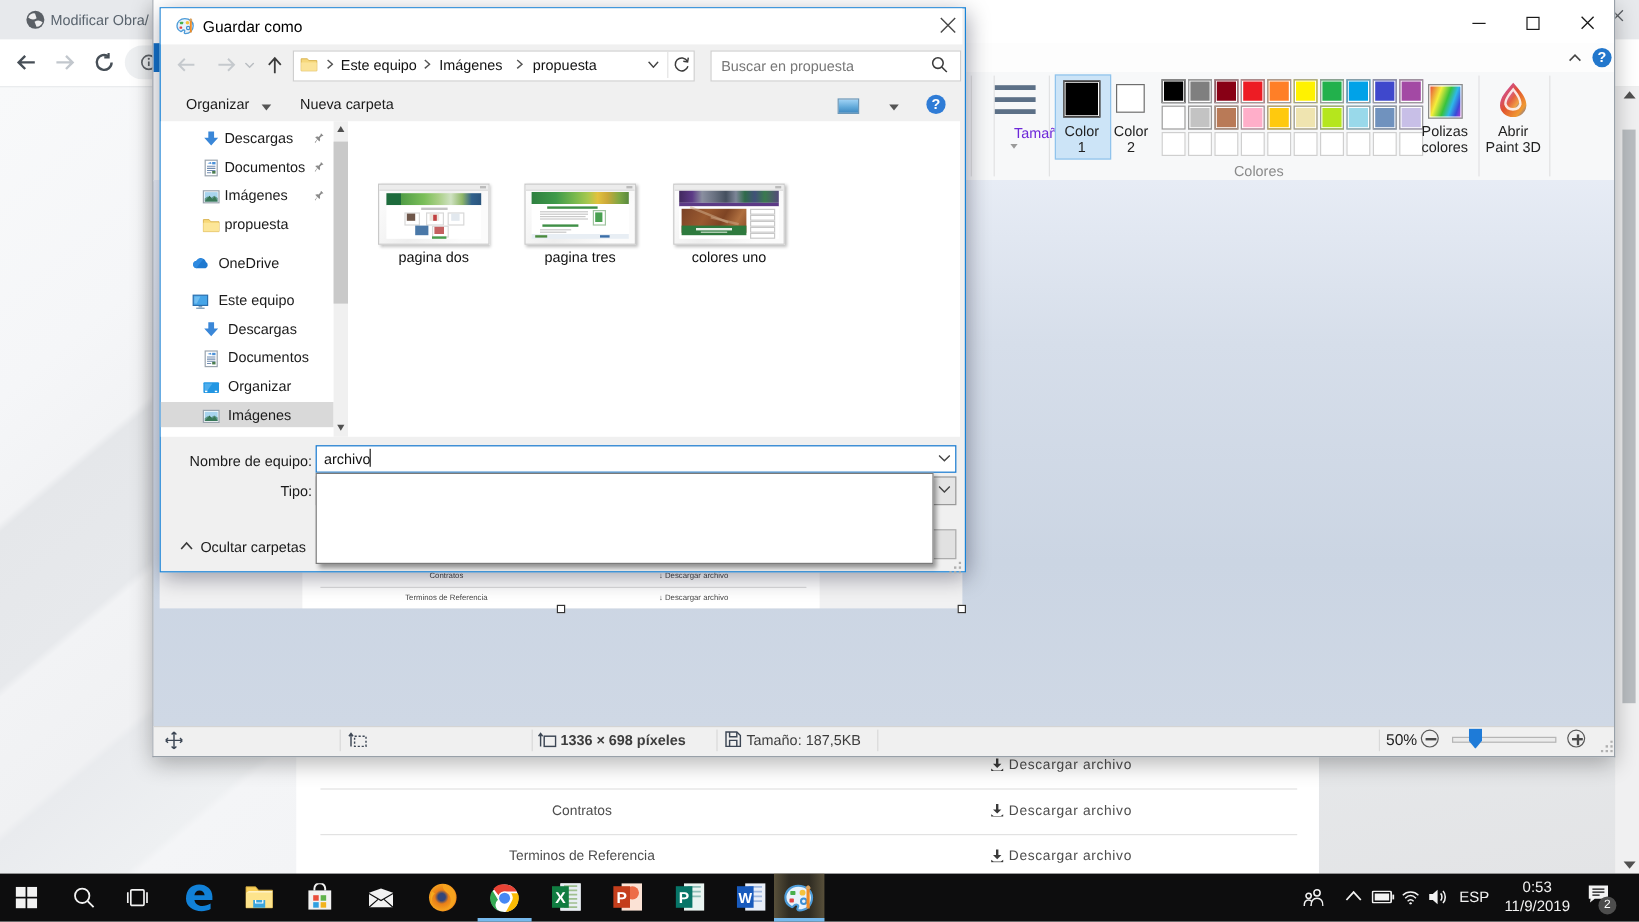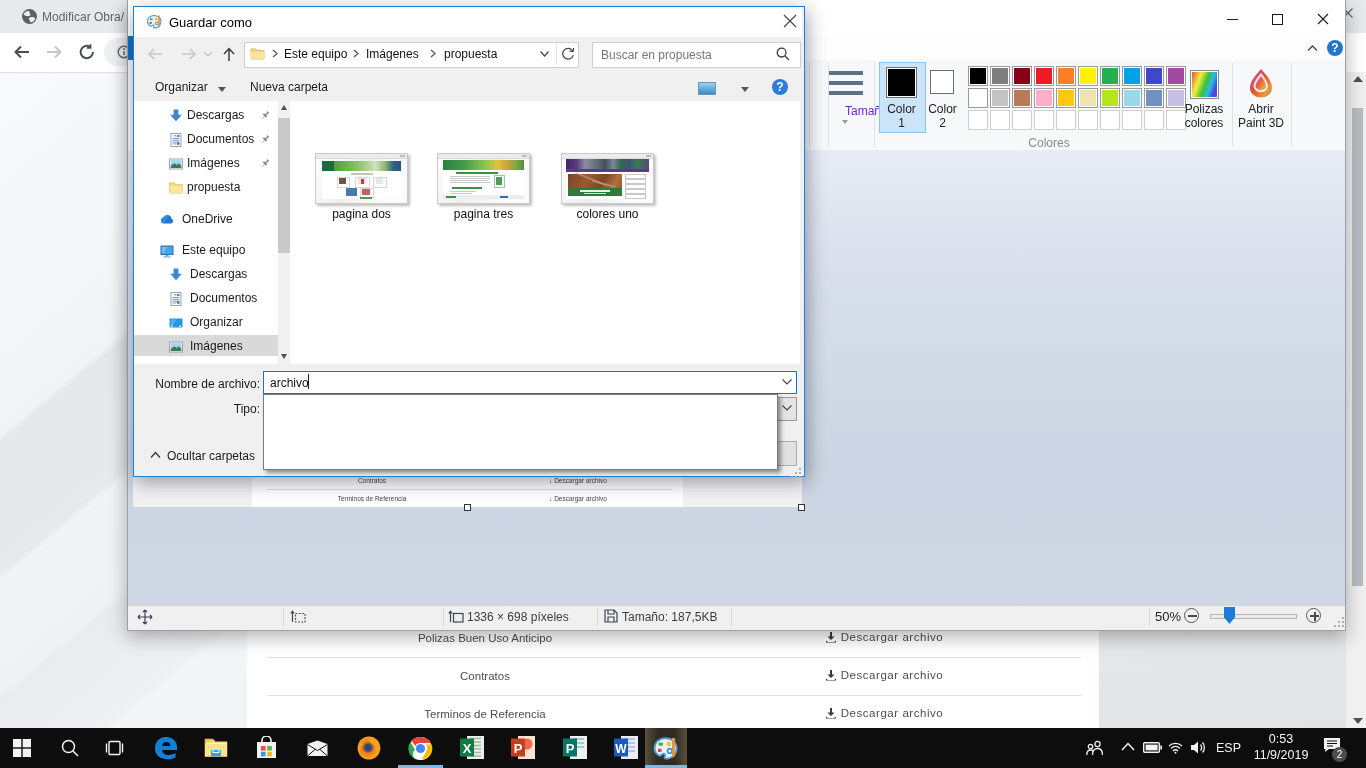--- a/index.html
+++ b/index.html
@@ -44,21 +44,20 @@
         <circle cx="7" cy="4" r="0.9" fill="#5f6368" stroke="none"></circle>
   </svg>
 
   <div class="a" style="left:0;top:73px;width:1366px;height:655px;background:linear-gradient(170deg,#f9fafb 0%,#f4f5f6 35%,#ebedef 60%,#e6e8ea 80%,#e3e4e6 100%);"></div>
 
   <div class="a" style="left:0;top:73px;width:247px;height:655px;background:linear-gradient(140deg,#f8f9fa 0%,#f5f6f8 30%,#f2f3f5 42%,#e5e7ea 43%,#e7e9ec 58%,#f2f3f5 59%,#f0f1f3 72%,#e9ebee 73%,#eef0f2 86%,#f4f5f7 87%,#f3f4f6 100%);"></div>
 
   <div class="a" style="left:247px;top:80px;width:852px;height:648px;background:#fff;"></div>
 
   <div class="a" style="left:247px;top:628px;width:852px;height:100px;background:#fff;font-size:11.5px;color:#4d4d4d;">
-    <div class="a" style="left:0;top:4px;width:476px;text-align:center;">Polizas Buen Uso Anticipo</div>
     <div class="a" style="left:517px;top:3px;width:240px;text-align:center;letter-spacing:0.55px;"><svg style="vertical-align:-2px;margin-right:4px" width="12" height="12" viewBox="0 0 12 12" fill="#3a3a3a">
             <path d="M5 1 H7 V5.5 H9.5 L6 9 L2.5 5.5 H5 Z"></path>
             <path d="M1 9.5 L3 11 H9 L11 9.5 V11.5 H1 Z"></path>
           </svg>Descargar archivo</div>
     <div class="a" style="left:20px;top:29px;width:814px;border-top:1px solid #e2e2e2;"></div>
     <div class="a" style="left:0;top:42px;width:476px;text-align:center;">Contratos</div>
     <div class="a" style="left:517px;top:41px;width:240px;text-align:center;letter-spacing:0.55px;"><svg style="vertical-align:-2px;margin-right:4px" width="12" height="12" viewBox="0 0 12 12" fill="#3a3a3a">
             <path d="M5 1 H7 V5.5 H9.5 L6 9 L2.5 5.5 H5 Z"></path>
             <path d="M1 9.5 L3 11 H9 L11 9.5 V11.5 H1 Z"></path>
           </svg>Descargar archivo</div>
@@ -192,21 +191,21 @@
   <div class="a" style="left:155px;top:608px;width:1px;height:18px;background:#d9d9d9;"></div>
   <svg class="a" style="left:162px;top:609px" width="16" height="15" viewBox="0 0 16 15" stroke="#3c4654" stroke-width="1.2" fill="none">
     <path d="M2.5 13 V3 M0.8 4.5 L2.5 2.2 L4.2 4.5"></path>
         <rect x="5.5" y="4.5" width="9.5" height="8.5" stroke-dasharray="1.8 1.5"></rect>
   </svg>
   <div class="a" style="left:315px;top:608px;width:1px;height:18px;background:#d9d9d9;"></div>
   <svg class="a" style="left:320px;top:609px" width="16" height="15" viewBox="0 0 16 15" stroke="#3c4654" stroke-width="1.2" fill="none">
     <path d="M2.5 13 V3 M0.8 4.5 L2.5 2.2 L4.2 4.5"></path>
         <rect x="5.5" y="4.5" width="9.5" height="8.5"></rect>
   </svg>
-  <div class="a" style="left:339px;top:610px;width:160px;font-size:12px;color:#3d3d3d;">1336 × 698 píxeles</div>
+  <div class="a" style="left:339px;top:610px;width:160px;font-size:12px;color:#3d3d3d;font-weight:bold;">1336 × 698 píxeles</div>
   <div class="a" style="left:469px;top:608px;width:1px;height:18px;background:#d9d9d9;"></div>
   <svg class="a" style="left:476px;top:609px" width="14" height="14" viewBox="0 0 14 14" stroke="#3c4654" stroke-width="1.2" fill="none">
     <path d="M1 1 H10 L13 4 V13 H1 Z"></path>
         <path d="M4 1 V5 H10 V1 M4 13 V8 H10 V13"></path>
   </svg>
   <div class="a" style="left:494px;top:610px;width:150px;font-size:12px;color:#3d3d3d;">Tamaño: 187,5KB</div>
   <div class="a" style="left:603px;top:608px;width:1px;height:18px;background:#d9d9d9;"></div>
   <div class="a" style="left:1021px;top:608px;width:1px;height:18px;background:#d9d9d9;"></div>
   <div class="a" style="left:1027px;top:609px;width:30px;font-size:13px;color:#1e1e1e;">50%</div>
   <div class="a" style="left:1056px;top:608px;width:13px;height:13px;border:1.5px solid #5a5a5a;border-radius:8px;"></div>
@@ -431,21 +430,21 @@
         <div class="a" style="left:63px;top:20px;width:19px;height:3px;background:#fff;border:0.5px solid #c8c8c8;"></div>
         <div class="a" style="left:63px;top:25px;width:19px;height:3px;background:#fff;border:0.5px solid #c8c8c8;"></div>
         <div class="a" style="left:63px;top:30px;width:19px;height:3px;background:#fff;border:0.5px solid #c8c8c8;"></div>
         <div class="a" style="left:63px;top:35px;width:19px;height:3px;background:#fff;border:0.5px solid #c8c8c8;"></div>
         <div class="a" style="left:63px;top:40px;width:19px;height:3px;background:#fff;border:0.5px solid #c8c8c8;"></div>
       </div>
       <div class="a" style="left:417px;top:106px;width:113px;text-align:center;font-size:12px;color:#111;">colores uno</div>
     </div>
   </div>
 
-  <div class="a" style="left:10px;top:370px;width:116px;font-size:12px;color:#1a1a1a;text-align:right;">Nombre de archivo:</div>
+  <div class="a" style="left:10px;top:370px;width:116px;font-size:12px;color:#1a1a1a;text-align:right;">Nombre de equipo:</div>
   <div class="a" style="left:129px;top:364px;width:532px;height:21px;background:#fff;border:1px solid #1276cd;"></div>
   <div class="a" style="left:136px;top:369px;height:14px;font-size:12px;color:#111;">archivo</div>
   <div class="a" style="left:174px;top:367px;width:1px;height:15px;background:#222;"></div>
   <svg class="a" style="left:648px;top:372px" width="10" height="6" viewBox="0 0 10 6" fill="none" stroke="#444" stroke-width="1.2">
         <path d="M0.5 0.5 L5 5 L9.5 0.5"></path>
       </svg>
 
   <div class="a" style="left:60px;top:395px;width:66px;font-size:12px;color:#1a1a1a;text-align:right;">Tipo:</div>
   <div class="a" style="left:129px;top:390px;width:532px;height:22px;background:#e4e4e4;border:1px solid #999;"></div>
   <svg class="a" style="left:648px;top:398px" width="10" height="6" viewBox="0 0 10 6" fill="none" stroke="#444" stroke-width="1.2">

